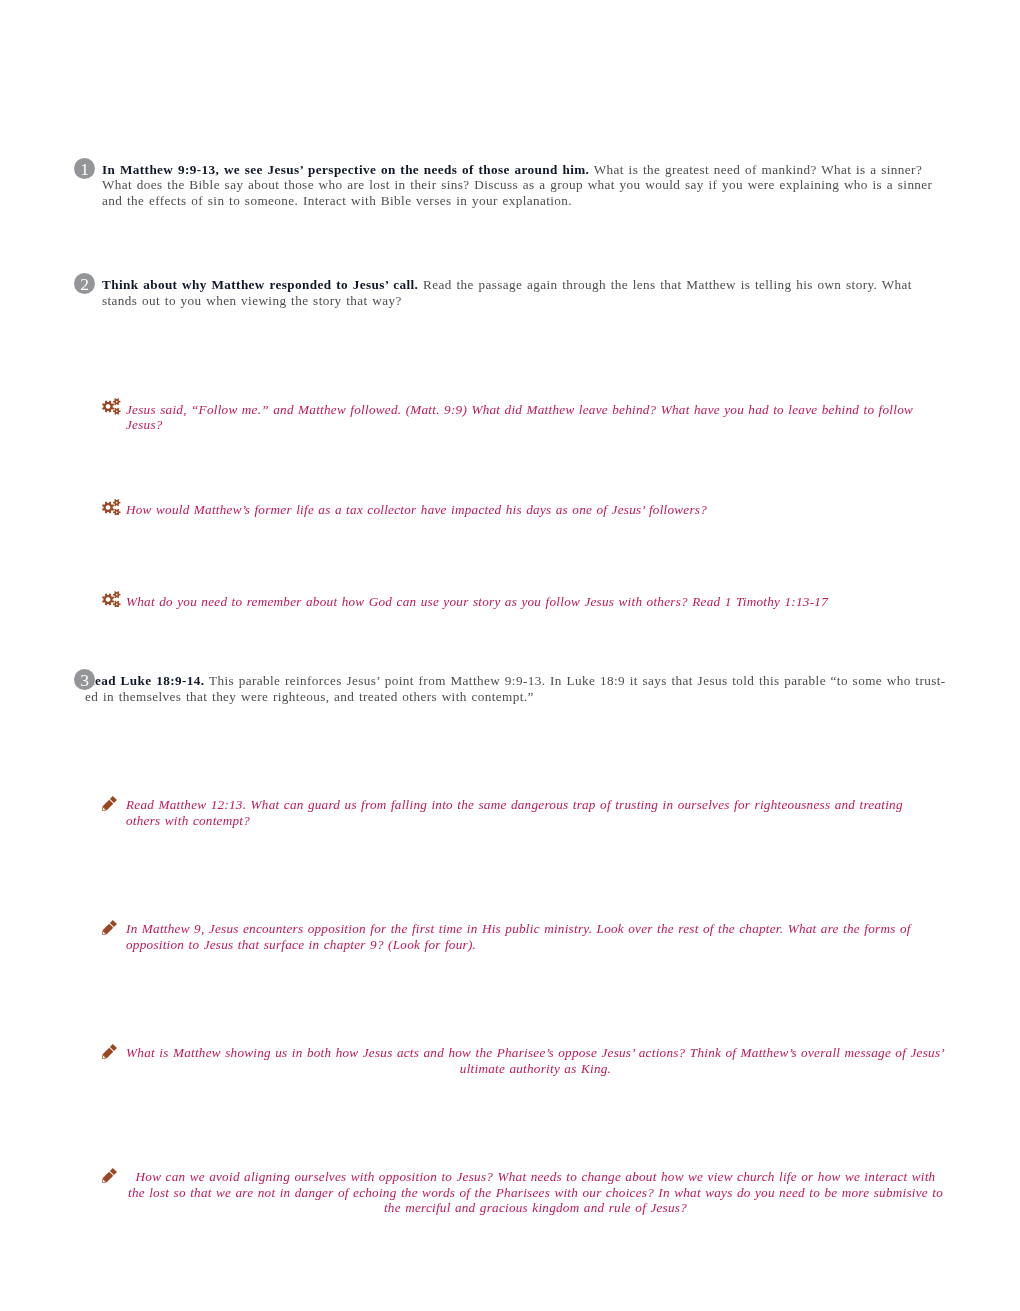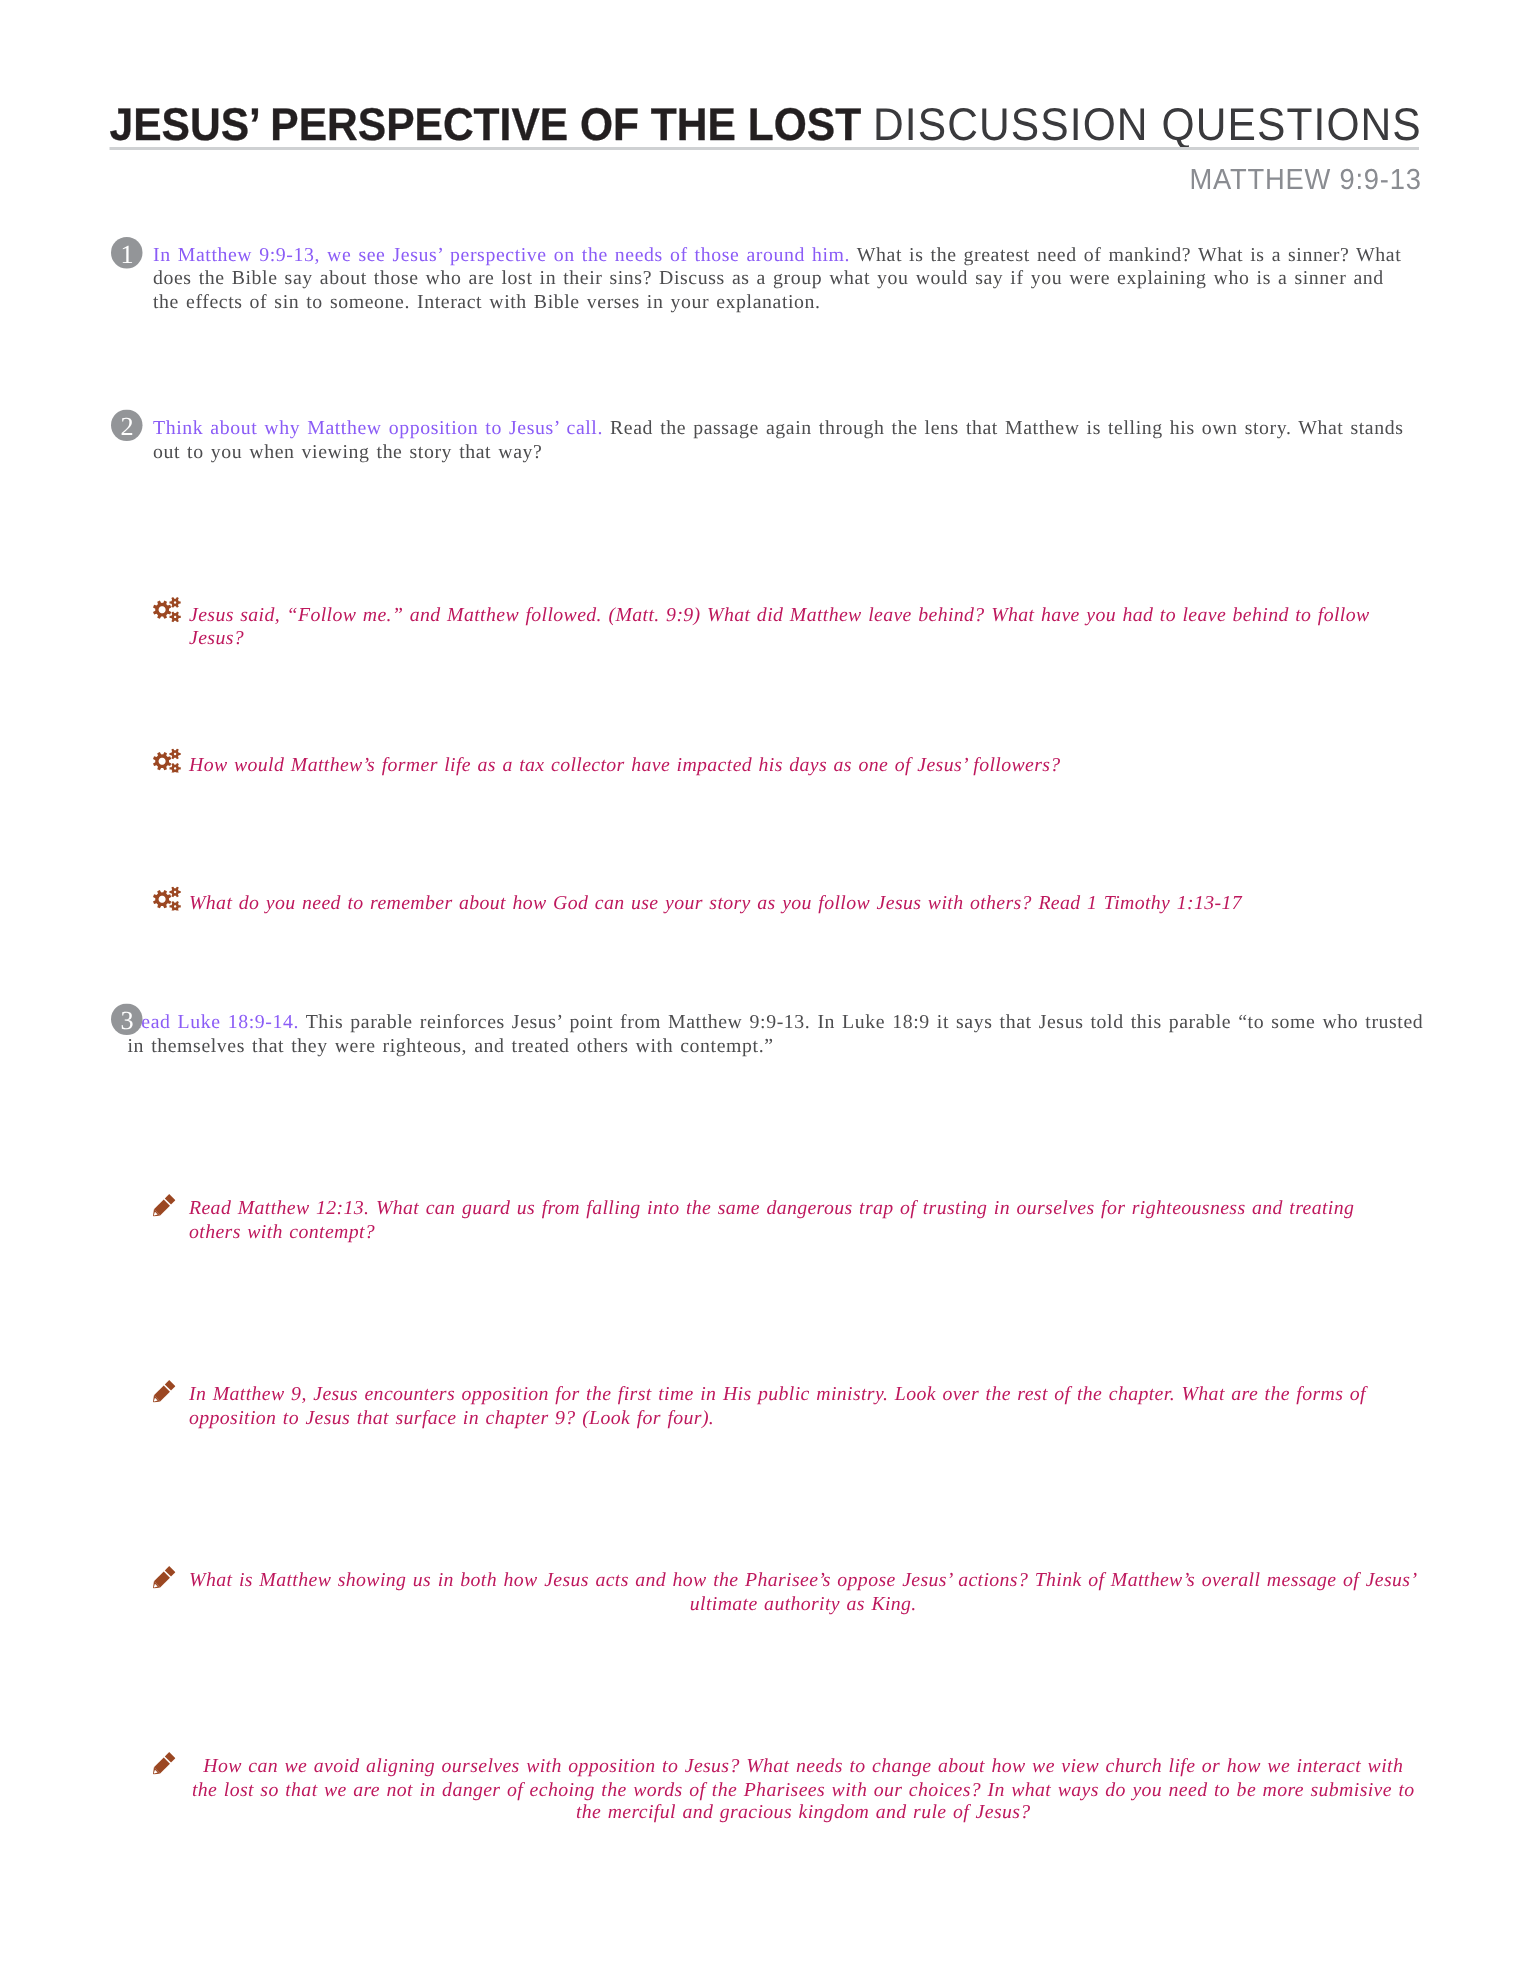--- a/index.html
+++ b/index.html
@@ -28,51 +28,44 @@
   
   .q { position:absolute; left:73px; width:862px; }
   .q.w1 .qtext { width:835px; }
   .q.w3 .qtext { width:864px;margin-left:12px; }
   .badge { position:absolute; left:1.1px; top:-3.9px; width:21.3px; height:21.3px; border-radius:50%;
            background:#939598; color:#fff; font-family:"Liberation Serif", serif;
            font-size:17.5px; line-height:22.3px; text-align:center;
            -webkit-font-smoothing:antialiased; will-change:transform; }
   .qtext { margin-left:29px; font-size:13.2px; line-height:15.7px; color:#4d4d4f;
            letter-spacing:0.4px; word-spacing:1.0px; text-align:left; }
-  .qtext b { color:#8b5cf6; font-weight:400; }
+  .qtext b { color:#0f172a; font-weight:700; }
 
   
   .sub { position:absolute; left:103px; width:843px; }
   .sub .ico { position:absolute; left:-1px; top:-3.5px; line-height:0; }
   .sub .ico.pen { left:-1.2px; top:-1.3px; }
   .sub .stext { margin-left:23px; width:806px; font-size:13.2px; line-height:15.5px;
                 color:#be185d; font-style:italic; letter-spacing:0.25px; word-spacing:0.8px; }
   .sub.wide .stext { width:819px;text-align:center; }
 </style>
 </head>
 <body>
 
 <div class="page">
 
-  <div class="header">
-    <div class="title">
-        <div class="title-inner"><span class="title-bold">JESUS’ PERSPECTIVE OF THE LOST</span> <span class="title-light">DISCUSSION QUESTIONS</span></div>
-      </div>
-    <div class="rule"></div>
-    <div class="subtitle">MATTHEW 9:9-13</div>
-  </div>
 
   <div class="q w1" style="top:161.5px">
     <div class="badge">1</div>
     <div class="qtext"><b>In Matthew 9:9-13, we see Jesus’ perspective on the needs of those around him.</b> <span>What is the greatest need of mankind? What is a sinner? What does the Bible say about those who are lost in their sins? Discuss as a group what you would say if you were explaining who is a sinner and the effects of sin to someone. Interact with Bible verses in your explanation.</span></div>
   </div>
 
   <div class="q w1" style="top:277px">
     <div class="badge">2</div>
-    <div class="qtext"><b>Think about why Matthew opposition to Jesus’ call.</b> <span>Read the passage again through the lens that Matthew is telling his own story. What stands out to you when viewing the story that way?</span></div>
+    <div class="qtext"><b>Think about why Matthew responded to Jesus’ call.</b> <span>Read the passage again through the lens that Matthew is telling his own story. What stands out to you when viewing the story that way?</span></div>
   </div>
 
   <div class="sub" style="top:401.8px">
     <span class="ico"><svg viewBox="0.11 0.25 18.54 16.85" width="18.5" height="16.9">
           <path fill="#9b4722" fill-rule="evenodd" d="M10.75 9.37L12.29 10.19L11.56 11.95L9.89 11.44L9.61 11.79L9.29 12.11L8.94 12.39L9.45 14.06L7.69 14.79L6.87 13.25L6.42 13.29L5.98 13.29L5.53 13.25L4.71 14.79L2.95 14.06L3.46 12.39L3.11 12.11L2.79 11.79L2.51 11.44L0.84 11.95L0.11 10.19L1.65 9.37L1.61 8.92L1.61 8.48L1.65 8.03L0.11 7.21L0.84 5.45L2.51 5.96L2.79 5.61L3.11 5.29L3.46 5.01L2.95 3.34L4.71 2.61L5.53 4.15L5.98 4.11L6.42 4.11L6.87 4.15L7.69 2.61L9.45 3.34L8.94 5.01L9.29 5.29L9.61 5.61L9.89 5.96L11.56 5.45L12.29 7.21L10.75 8.03L10.79 8.48L10.79 8.92ZM8.55 8.70L8.49 8.18L8.32 7.68L8.04 7.23L7.67 6.86L7.22 6.58L6.72 6.41L6.20 6.35L5.68 6.41L5.18 6.58L4.73 6.86L4.36 7.23L4.08 7.68L3.91 8.18L3.85 8.70L3.91 9.22L4.08 9.72L4.36 10.17L4.73 10.54L5.18 10.82L5.68 10.99L6.20 11.05L6.72 10.99L7.22 10.82L7.67 10.54L8.04 10.17L8.32 9.72L8.49 9.22L8.55 8.70Z"></path>
           <path fill="#9b4722" fill-rule="evenodd" d="M17.26 3.03L18.60 3.15L18.60 4.55L17.26 4.67L17.14 4.98L16.97 5.27L16.77 5.53L17.33 6.75L16.12 7.45L15.35 6.35L15.02 6.39L14.68 6.39L14.35 6.35L13.58 7.45L12.37 6.75L12.93 5.53L12.73 5.27L12.56 4.98L12.44 4.67L11.10 4.55L11.10 3.15L12.44 3.03L12.56 2.72L12.73 2.43L12.93 2.17L12.37 0.95L13.58 0.25L14.35 1.35L14.68 1.31L15.02 1.31L15.35 1.35L16.12 0.25L17.33 0.95L16.77 2.17L16.97 2.43L17.14 2.72ZM15.65 3.85L15.60 3.58L15.46 3.34L15.25 3.16L14.99 3.06L14.71 3.06L14.45 3.16L14.24 3.34L14.10 3.58L14.05 3.85L14.10 4.12L14.24 4.36L14.45 4.54L14.71 4.64L14.99 4.64L15.25 4.54L15.46 4.36L15.60 4.12L15.65 3.85Z"></path>
           <path fill="#9b4722" fill-rule="evenodd" d="M17.31 12.68L18.65 12.80L18.65 14.20L17.31 14.32L17.19 14.63L17.02 14.92L16.82 15.18L17.38 16.40L16.17 17.10L15.40 16.00L15.07 16.04L14.73 16.04L14.40 16.00L13.63 17.10L12.42 16.40L12.98 15.18L12.78 14.92L12.61 14.63L12.49 14.32L11.15 14.20L11.15 12.80L12.49 12.68L12.61 12.37L12.78 12.08L12.98 11.82L12.42 10.60L13.63 9.90L14.40 11.00L14.73 10.96L15.07 10.96L15.40 11.00L16.17 9.90L17.38 10.60L16.82 11.82L17.02 12.08L17.19 12.37ZM15.70 13.50L15.65 13.23L15.51 12.99L15.30 12.81L15.04 12.71L14.76 12.71L14.50 12.81L14.29 12.99L14.15 13.23L14.10 13.50L14.15 13.77L14.29 14.01L14.50 14.19L14.76 14.29L15.04 14.29L15.30 14.19L15.51 14.01L15.65 13.77L15.70 13.50Z"></path>
         </svg></span>
     <div class="stext">Jesus said, “Follow me.” and Matthew followed. (Matt. 9:9) What did Matthew leave behind? What have you had to leave behind to follow Jesus?</div>
   </div>

